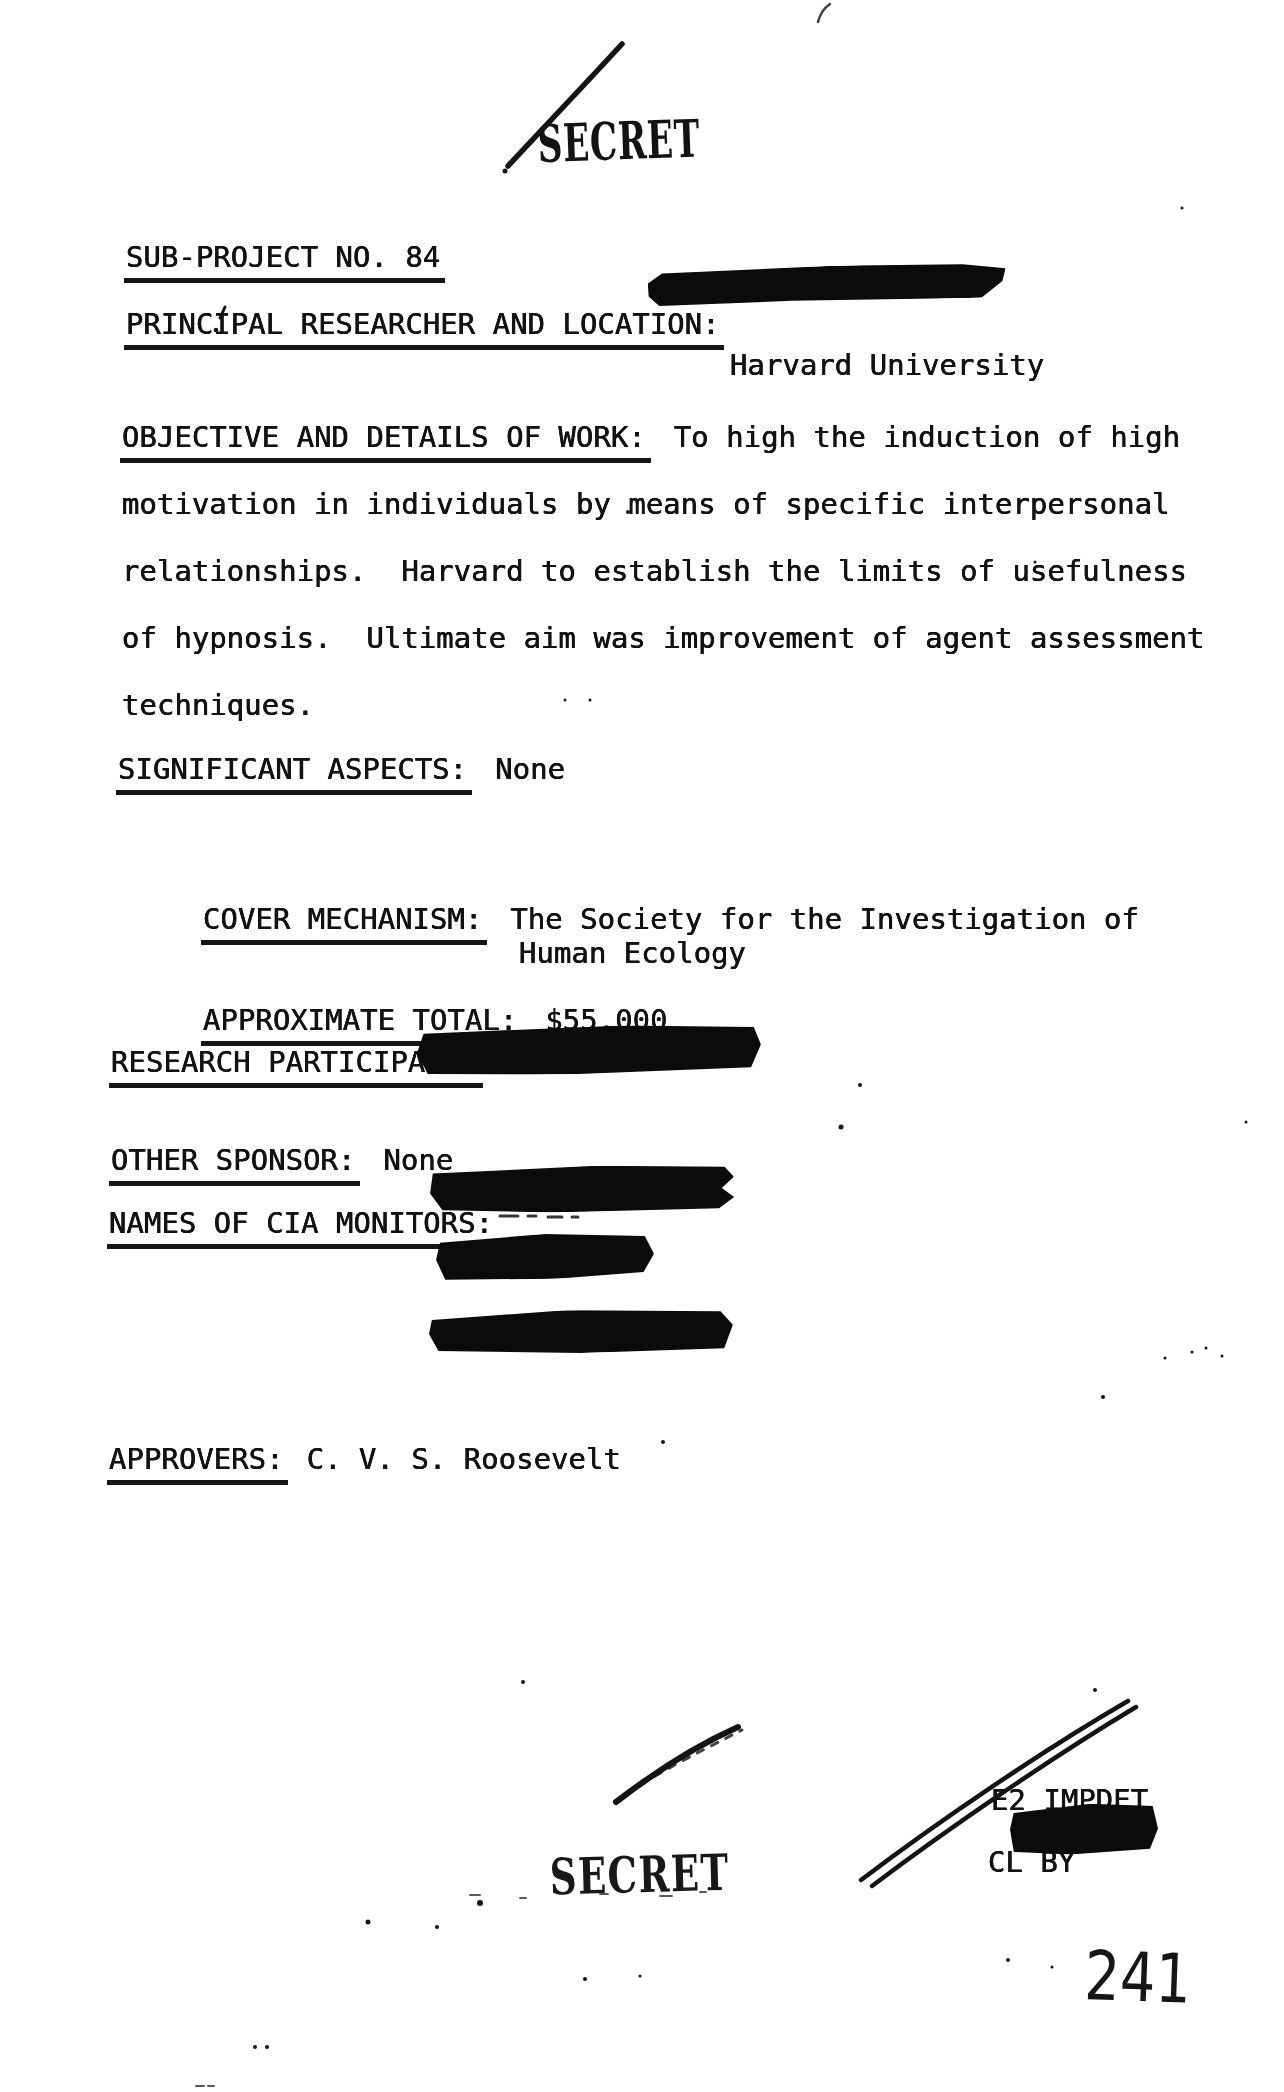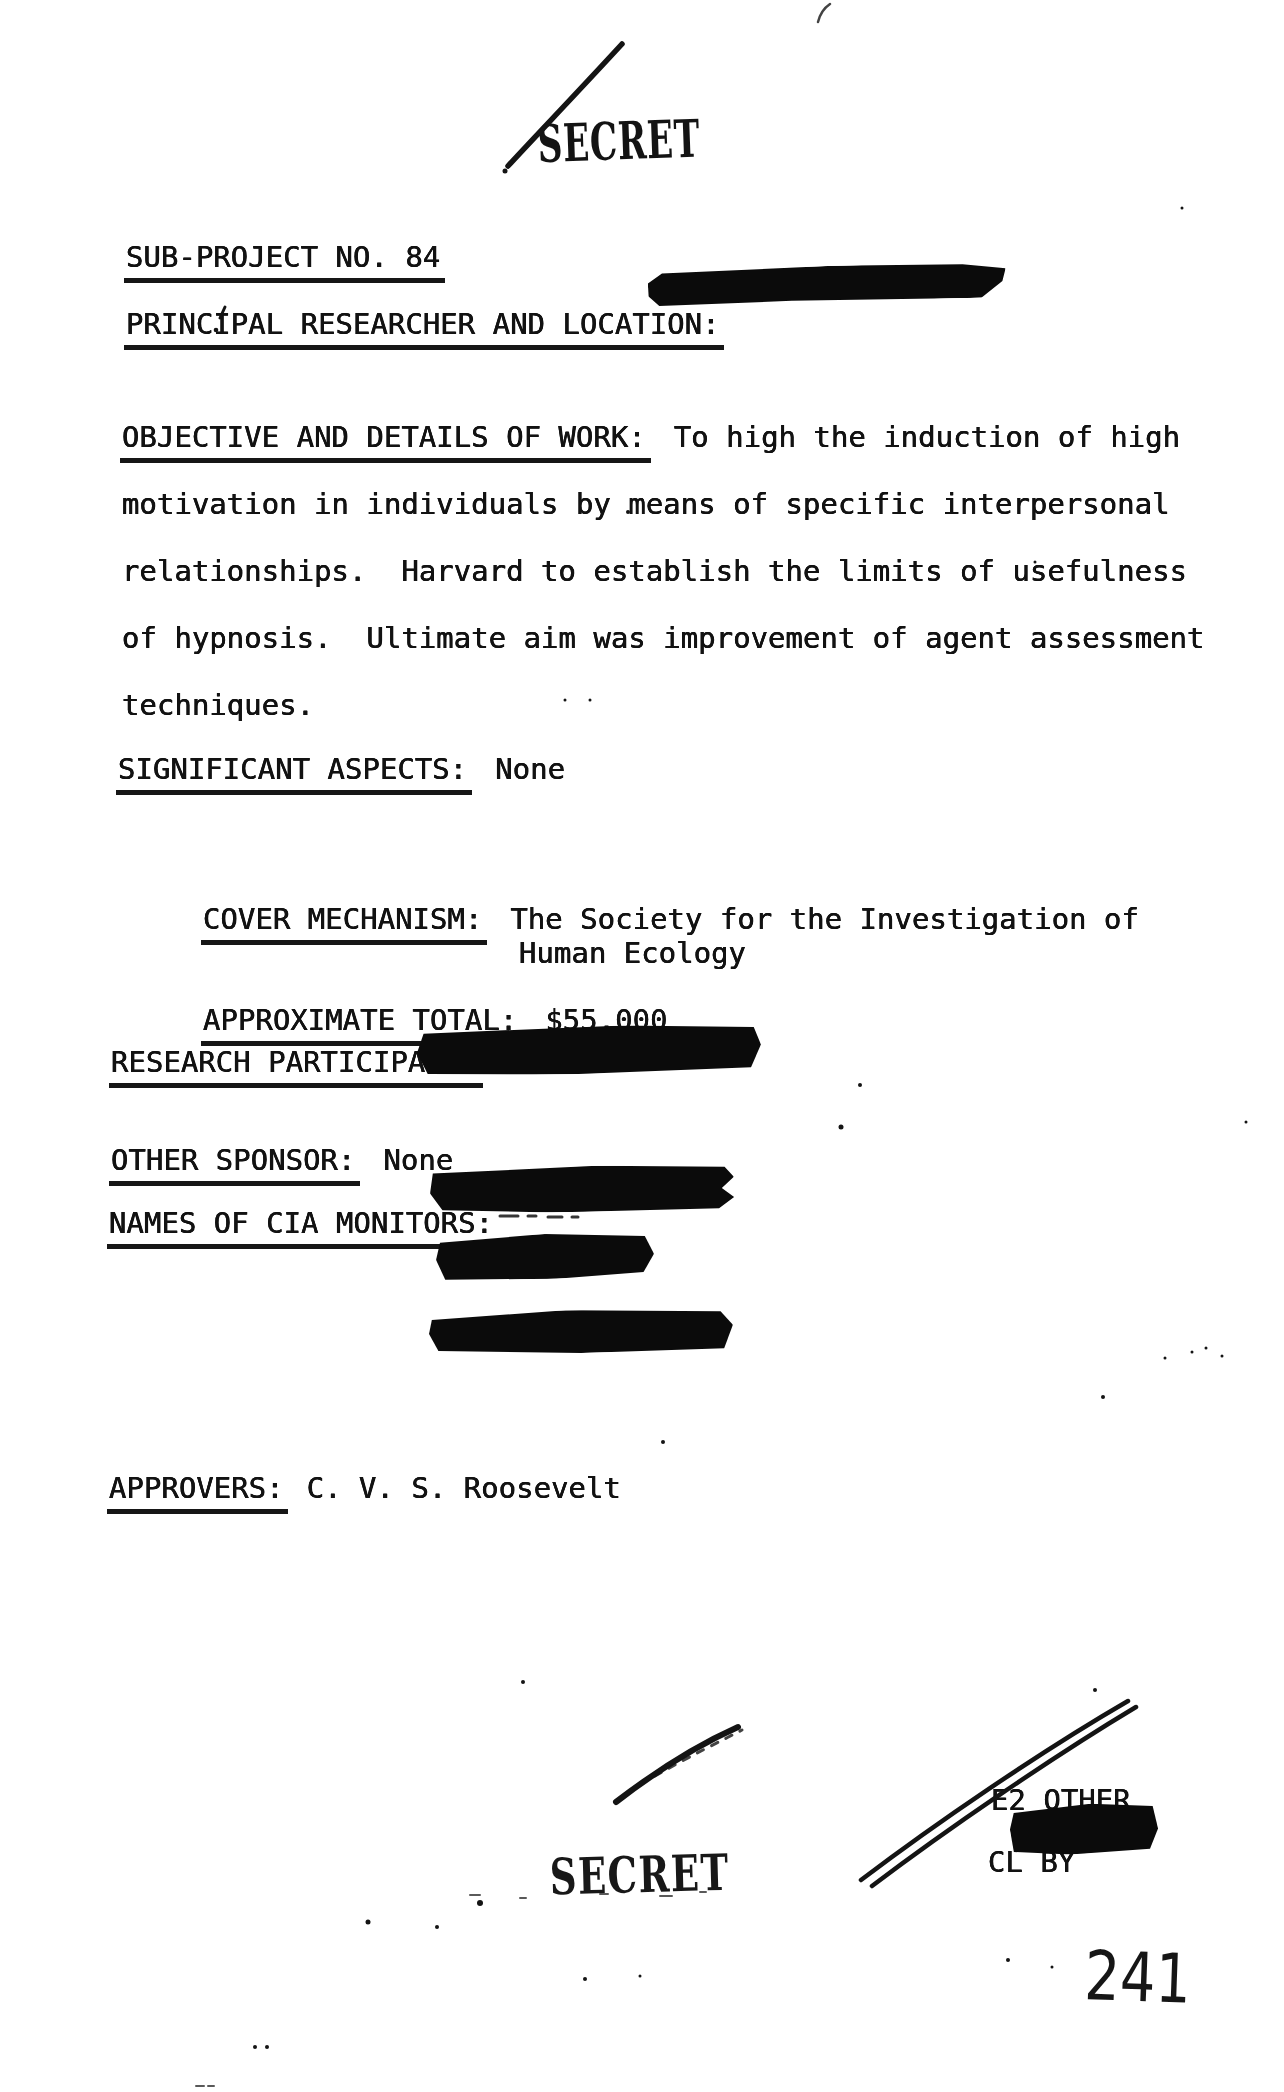--- a/index.html
+++ b/index.html
@@ -49,20 +49,23 @@
   </div>
 
   <div class="tline" style="left:56px;top:206px">
     <span class="lbl">SUB-PROJECT NO. 84</span>
   </div>
 
   <div class="tline" style="left:56px;top:273px">
     <span class="lbl">PRINCIPAL RESEARCHER AND LOCATION:</span>
   </div>
   <div class="redact" id="r-principal"></div>
+  <div class="tline" style="left:660px;top:314px">
+    <span>Harvard University</span>
+  </div>
 
   <div class="tline" style="left:52px;top:386px">
     <span class="lbl">OBJECTIVE AND DETAILS OF WORK:</span><span class="val">To high the induction of high</span>
   </div>
   <div class="tline" style="left:52px;top:453px">
     <span>motivation in individuals by means of specific interpersonal</span>
   </div>
   <div class="tline" style="left:52px;top:520px">
     <span>relationships.  Harvard to establish the limits of usefulness</span>
   </div>
@@ -98,30 +101,30 @@
     <span class="lbl">OTHER SPONSOR:</span><span class="val">None</span>
   </div>
 
   <div class="tline" style="left:39px;top:1172px">
     <span class="lbl">NAMES OF CIA MONITORS:</span>
   </div>
   <div class="redact" id="r-monitor1"></div>
   <div class="redact" id="r-monitor2"></div>
   <div class="redact" id="r-monitor3"></div>
 
-  <div class="tline" style="left:39px;top:1437px">
+  <div class="tline" style="left:39px;top:1408px">
     <span class="lbl">APPROVERS:</span><span class="val" style="margin-left:18px">C. V. S. Roosevelt</span>
   </div>
 
   <div class="stamp stamp-bottom">
     <span>SECRET</span>
   </div>
 
   <div class="tline" style="left:921px;top:1749px">
-    <span>E2 OTHER</span>
+    <span>E2 IMPDET</span>
   </div>
   <div class="tline" style="left:918px;top:1811px">
     <span>CL BY</span>
   </div>
   <div class="redact" id="r-clby"></div>
 
   <div class="handnum">241</div>
 
   <svg class="overlay" width="1284" height="2092" viewBox="0 0 1284 2092">
     <g stroke="#141414" fill="none" stroke-linecap="round">

